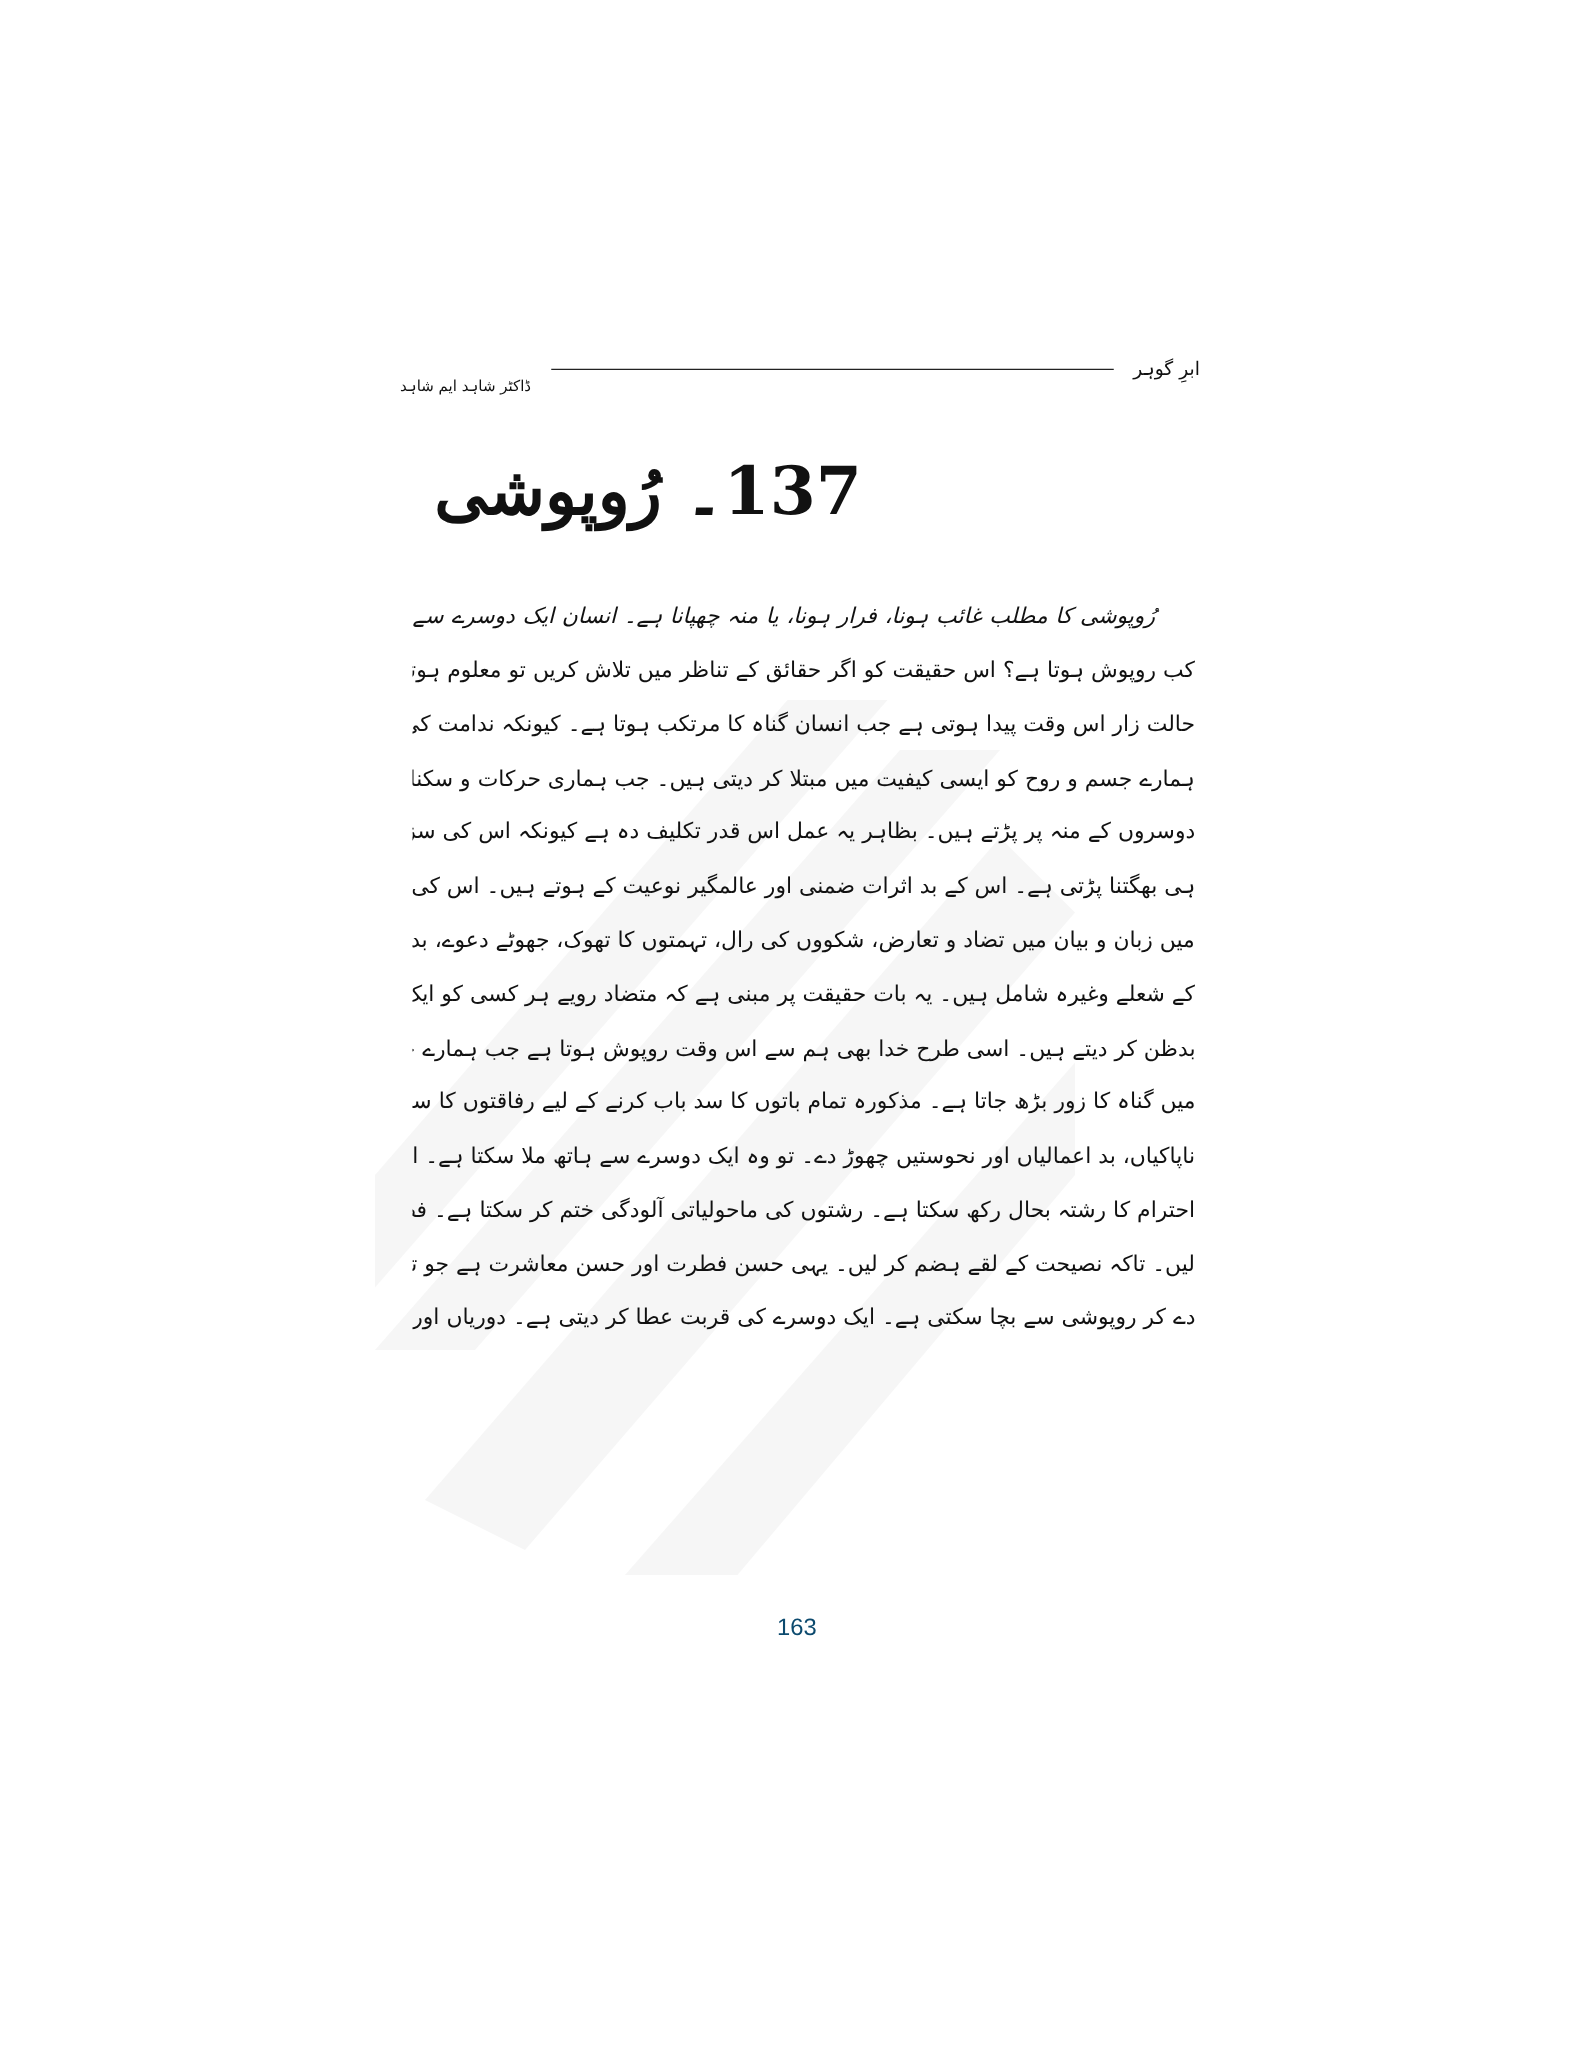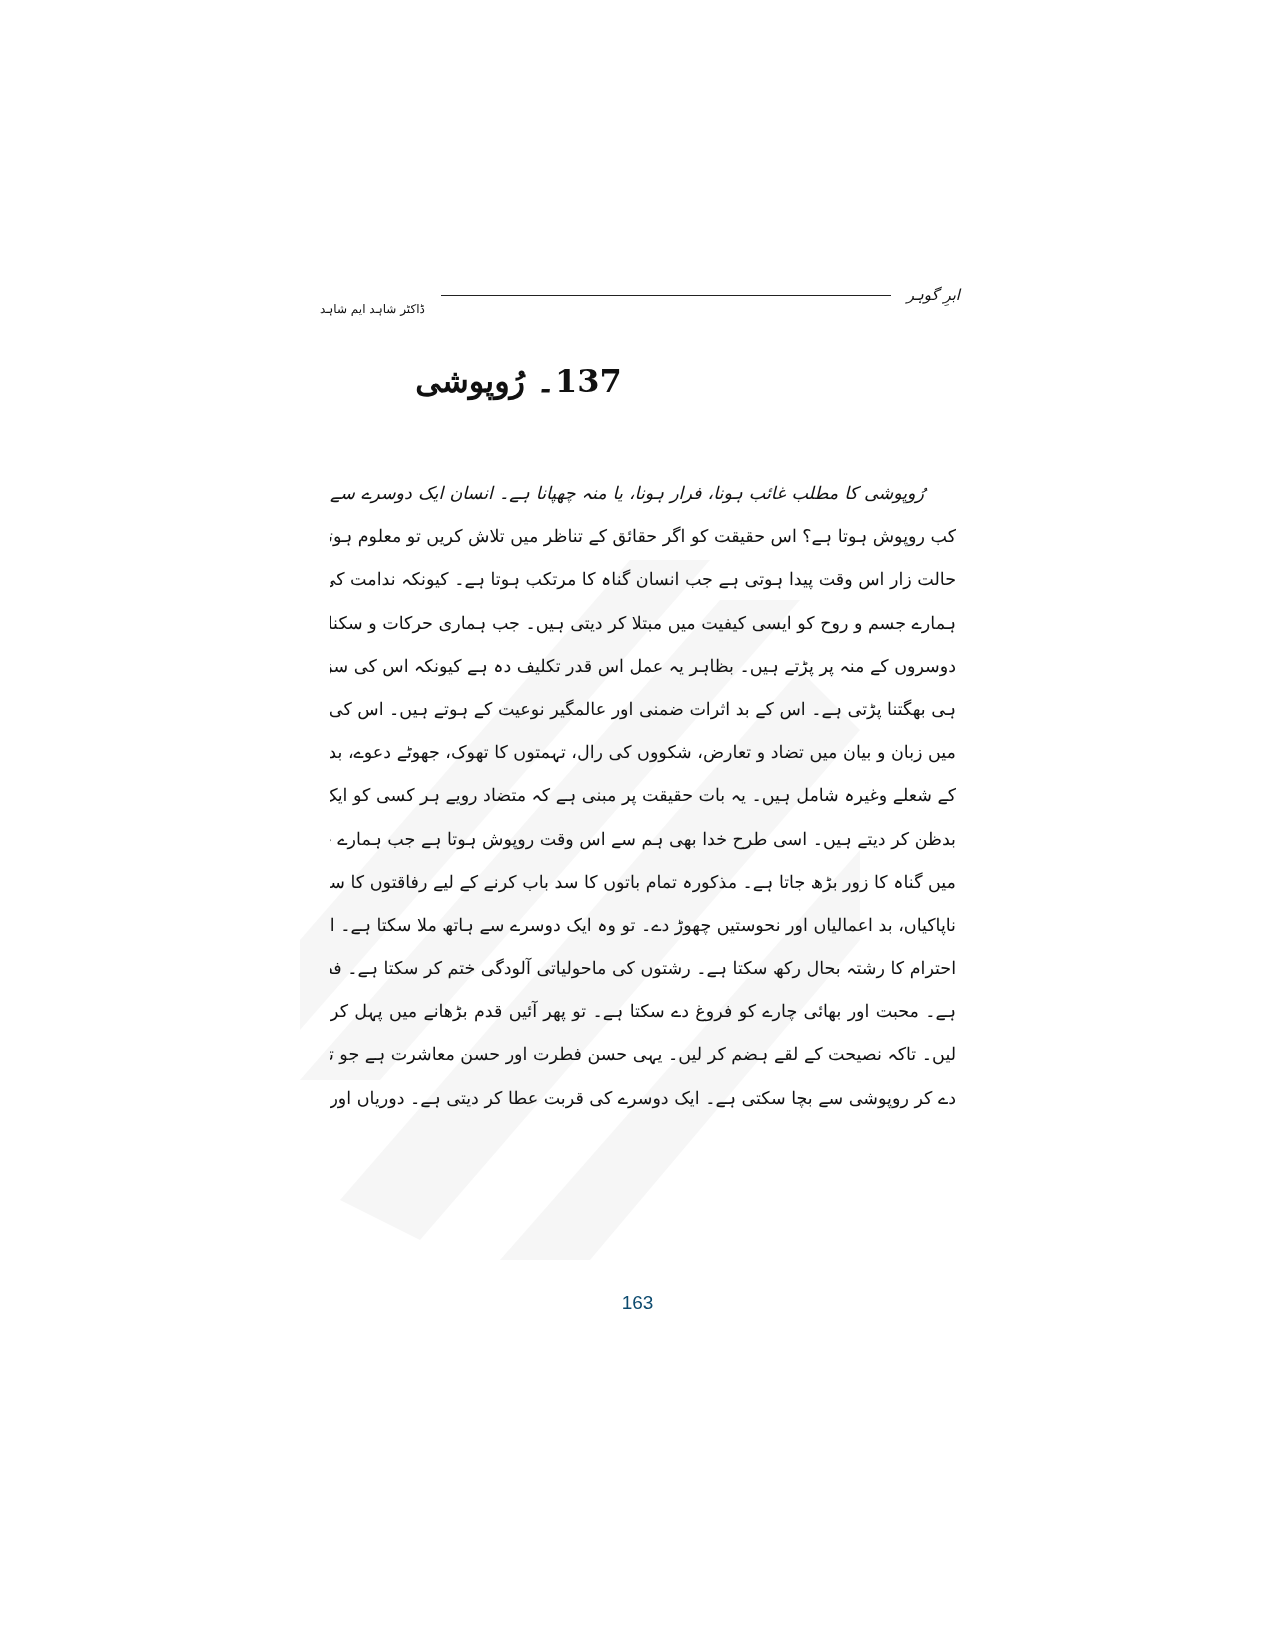--- a/index.html
+++ b/index.html
@@ -2,25 +2,25 @@
 <html><head>
 <meta charset="utf-8">
 <style>
   html, body { margin:0; padding:0; background:#ffffff; }
   body { width:1275px; height:1650px; position:relative; overflow:hidden;
          font-family:"DejaVu Sans", sans-serif; color:#111; }
   .page { position:absolute; left:0; top:0; width:1275px; height:1650px; background:#fff; }
   .watermark { position:absolute; left:300px; top:560px; width:560px; height:700px; pointer-events:none; }
   .header { position:absolute; top:280px; left:320px; width:640px; height:30px;
             display:flex; align-items:center; direction:rtl; }
-  .header .book { font-size:15px; white-space:nowrap; font-family:"DejaVu Serif", serif;font-style:italic; }
+  .header .book { font-size:15px; white-space:nowrap; font-family:"DejaVu Serif", serif; }
   .header .rule { flex:1; height:0; border-top:1.5px solid #222; margin:0 16px; }
   .header .author { font-size:12px; white-space:nowrap; font-family:"DejaVu Serif", serif;margin-top:28px; }
   .title { position:absolute; top:362px; left:0; width:1037px; text-align:center;
-           direction:rtl; font-family:"DejaVu Serif", serif; font-weight:bold; font-size:32px; }
+           direction:rtl; font-family:"DejaVu Serif", serif; font-weight:bold; font-size:53px; }
   .title span { display:inline-block; }
   .body { position:absolute; top:472px; left:330px; width:626px; direction:rtl;
           font-family:"DejaVu Serif", serif; font-size:17.5px; }
   .line { height:43.2px; line-height:43.2px; white-space:nowrap; text-align:justify;
           text-align-last:justify; overflow:hidden; }
   .line.first { text-align-last:justify; padding-right:32px;font-style:italic; }
   .line.last { text-align-last:right; }
   .pagenum { position:absolute; top:1292px; left:0; width:1275px; text-align:center;
              font-family:"Liberation Sans", sans-serif; font-size:19px; color:#0c4a6e; }
 </style>
@@ -55,19 +55,18 @@
     <div class="line">حالت زار اس وقت پیدا ہوتی ہے جب انسان گناہ کا مرتکب ہوتا ہے۔ کیونکہ ندامت کی سلوٹیں</div>
     <div class="line">ہمارے جسم و روح کو ایسی کیفیت میں مبتلا کر دیتی ہیں۔ جب ہماری حرکات و سکنات کے چھینٹے</div>
     <div class="line">دوسروں کے منہ پر پڑتے ہیں۔ بظاہر یہ عمل اس قدر تکلیف دہ ہے کیونکہ اس کی سزا اور تکلیف خود کو</div>
     <div class="line">ہی بھگتنا پڑتی ہے۔ اس کے بد اثرات ضمنی اور عالمگیر نوعیت کے ہوتے ہیں۔ اس کی بنیادی محرکات</div>
     <div class="line">میں زبان و بیان میں تضاد و تعارض، شکووں کی رال، تہمتوں کا تھوک، جھوٹے دعوے، بد دیانتی</div>
     <div class="line">کے شعلے وغیرہ شامل ہیں۔ یہ بات حقیقت پر مبنی ہے کہ متضاد رویے ہر کسی کو ایک دوسرے سے</div>
     <div class="line">بدظن کر دیتے ہیں۔ اسی طرح خدا بھی ہم سے اس وقت روپوش ہوتا ہے جب ہمارے جسم و روح</div>
     <div class="line">میں گناہ کا زور بڑھ جاتا ہے۔ مذکورہ تمام باتوں کا سد باب کرنے کے لیے رفاقتوں کا سلسلہ بہتر</div>
     <div class="line">ناپاکیاں، بد اعمالیاں اور نحوستیں چھوڑ دے۔ تو وہ ایک دوسرے سے ہاتھ ملا سکتا ہے۔ ادب و</div>
     <div class="line">احترام کا رشتہ بحال رکھ سکتا ہے۔ رشتوں کی ماحولیاتی آلودگی ختم کر سکتا ہے۔ فطری بگاڑ دور کر سکتا</div>
-    <div class="line">ہے۔ محبت اور بھائی چارے کو فروغ دے سکتا ہے۔ تو پھر آئیں قدم بڑھانے میں پہل کر</div>
     <div class="line">لیں۔ تاکہ نصیحت کے لقے ہضم کر لیں۔ یہی حسن فطرت اور حسن معاشرت ہے جو تبدیلی کو فروغ</div>
     <div class="line">دے کر روپوشی سے بچا سکتی ہے۔ ایک دوسرے کی قربت عطا کر دیتی ہے۔ دوریاں اور فاصلے مٹا</div>
   </div>
 
   <div class="pagenum">163</div>
 </div>
 
 </body></html>

